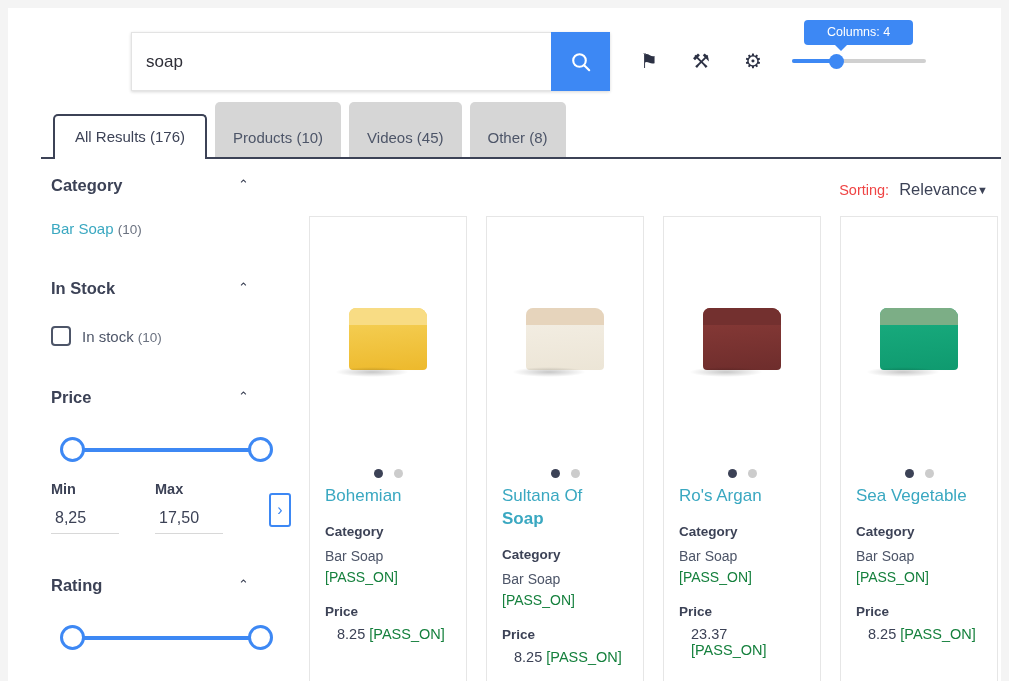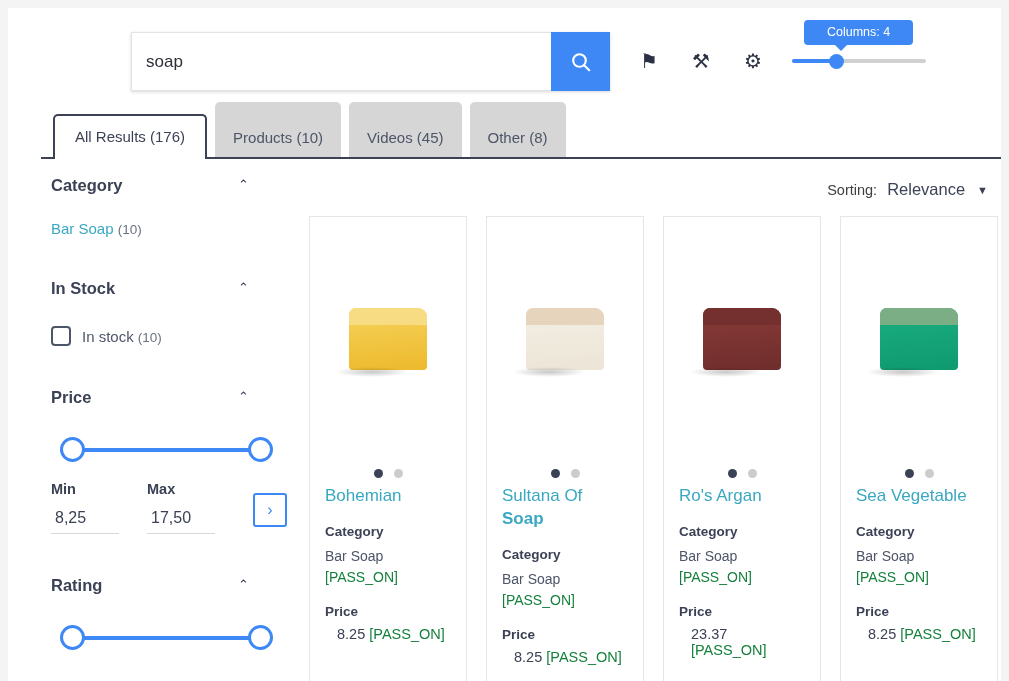--- a/index.html
+++ b/index.html
@@ -193,21 +193,21 @@
     border: 3px solid #3d88f4;
     border-radius: 50%;
     background: #fff;
     cursor: pointer;
   }
   .range-knob.lo { left: 9px; }
   .range-knob.hi { left: 197px; }
 
   .minmax {
     margin-top: 18px;
-    display: flex; align-items: flex-start; gap: 28px;
+    display: flex; align-items: flex-start; gap: 36px;
   }
   .mm-field { width: 68px; }
   .mm-label { font-size: 14.5px; font-weight: bold; color: #3c4256; }
   .mm-input {
     margin-top: 9px;
     width: 68px;
     border: none;
     border-bottom: 1px solid #d8d8d8;
     font-family: "Liberation Sans", sans-serif;
     font-size: 16px;
@@ -227,23 +227,23 @@
     font-size: 16px;
     display: flex; align-items: center; justify-content: center;
     cursor: pointer;
   }
 
   
   .sorting {
     position: absolute; right: 13px; top: 172px;
     display: flex; align-items: baseline; gap: 10px;
   }
-  .sorting-label { font-size: 14.5px; color: #404040; }
+  .sorting-label { font-size: 14.5px; color: #ef4444; }
   .sorting-sel {
-    display: flex; align-items: center; gap: 12px;
+    display: flex; align-items: center; gap: 0;
     cursor: pointer;
   }
   .sorting-val { font-size: 16.5px; color: #3c4256; }
   .sorting-caret { font-size: 11px; color: #3c4256; }
 
   
   .grid {
     position: absolute; left: 301px; top: 208px;
     width: 700px;
     display: flex; gap: 19px;

